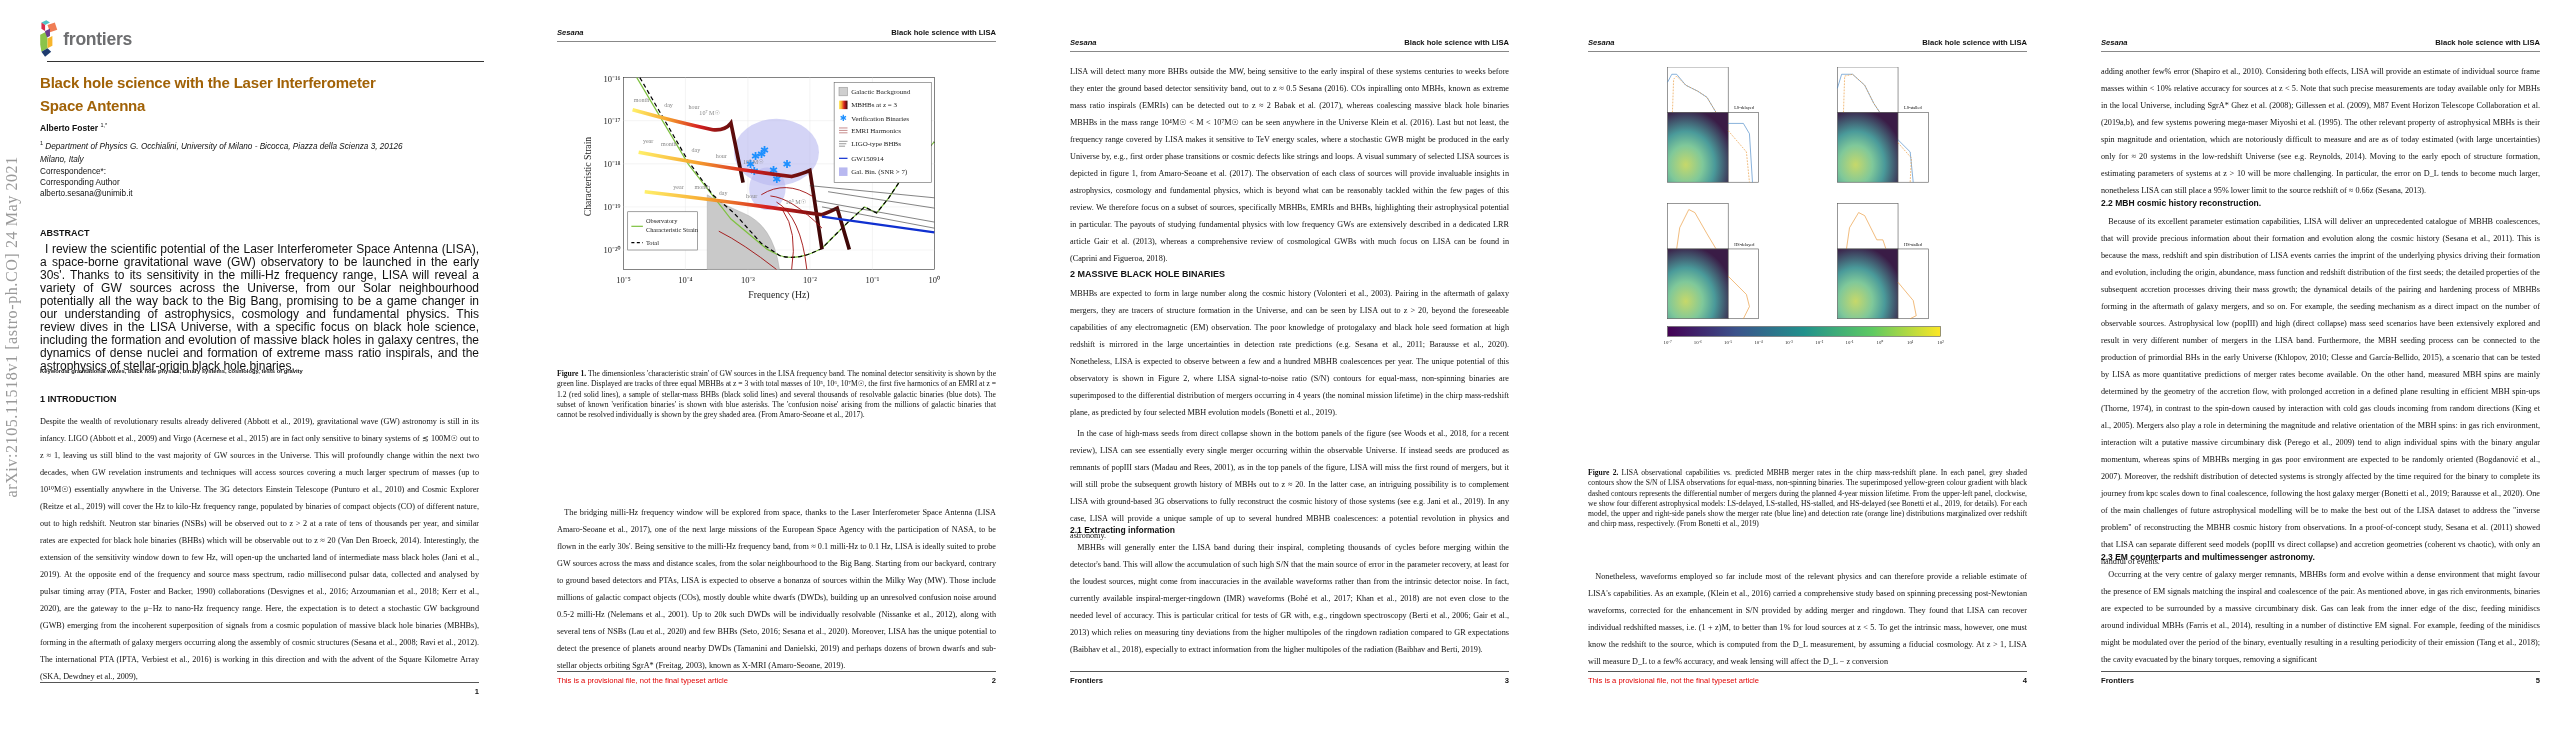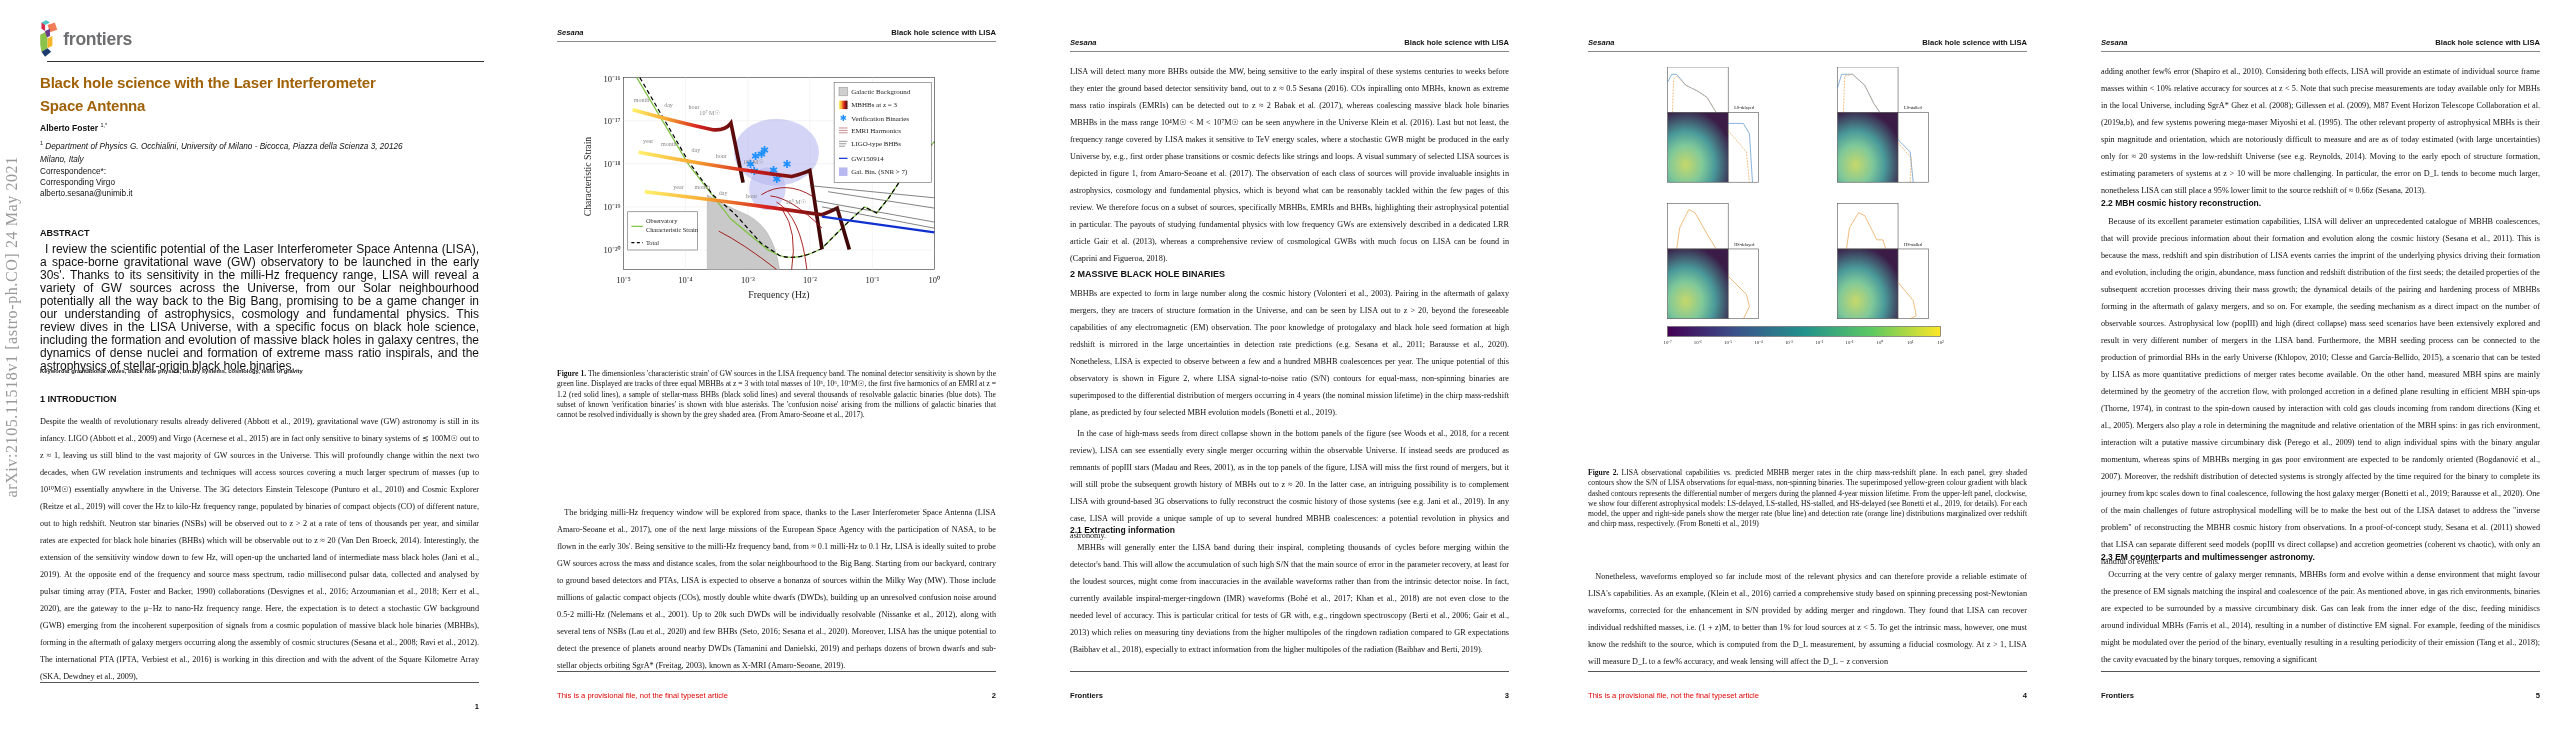--- a/index.html
+++ b/index.html
@@ -3,21 +3,21 @@
 <meta charset="utf-8">
 <style>
   html, body { margin:0; padding:0; background:#ffffff; }
   body { width:2576px; height:729px; overflow:hidden; position:relative; font-family:"Liberation Serif", serif; color:#111; }
   .page { position:absolute; top:0; width:515px; height:729px; background:#fff; }
   .p1 { left:0; } .p2 { left:515px; } .p3 { left:1030px; } .p4 { left:1546px; } .p5 { left:2061px; }
   .inner { position:absolute; left:40px; width:439px; }
   .runhead { position:absolute; left:40px; width:439px; top:34px; height:18px; border-bottom:0.9px solid #888; font-family:"Liberation Sans", sans-serif; font-weight:bold; font-size:7.6px; display:flex; justify-content:space-between; align-items:flex-end; padding-bottom:3.6px; box-sizing:border-box; }
   .runhead .l { font-style:italic; }
   .p2 .runhead, .p4 .runhead { left:42px; }
-  .foot { position:absolute; left:40px; width:439px; border-top:0.9px solid #555; padding-top:19px; font-family:"Liberation Sans", sans-serif; font-size:7.6px; display:flex; justify-content:space-between; font-weight:bold; }
+  .foot { position:absolute; left:40px; width:439px; border-top:0.9px solid #555; padding-top:4px; font-family:"Liberation Sans", sans-serif; font-size:7.6px; display:flex; justify-content:space-between; font-weight:bold; }
   .foot .prov { color:#e00000; font-weight:normal; }
   .body { font-size:8.2px; line-height:17px; text-align:justify; }
   .ind { text-indent:7.3px; }
   .sec { font-family:"Liberation Sans", sans-serif; font-weight:bold; font-size:9px; margin:0; }
   .subsec { font-family:"Liberation Sans", sans-serif; font-weight:bold; font-size:8.5px; margin:0; }
   .cap { font-size:7.6px; line-height:10.3px; text-align:justify; }
   .cap b { font-weight:bold; }
   
   .logo { position:absolute; left:39px; top:20px; display:flex; align-items:center; gap:3.6px; }
   .logo-word { font-family:"Liberation Sans", sans-serif; font-weight:bold; font-size:17.6px; color:#6d6e70; letter-spacing:-0.3px; }
@@ -54,21 +54,21 @@
       <polygon points="4,52 14,46 20,52 10,60" fill="#1e3b6e"></polygon>
     </svg>
     <span class="logo-word">frontiers</span>
   </div>
   <div class="toprule"></div>
   <div class="title">Black hole science with the Laser Interferometer Space Antenna</div>
   <div class="author"><span>Alberto Foster</span> <sup>1,*</sup></div>
   <div class="affil"><sup style="font-style:normal;font-size:5.5px">1</sup> <span>Department of Physics G. Occhialini, University of Milano - Bicocca, Piazza della Scienza 3, 20126 Milano, Italy</span></div>
   <div class="corr">
     <div>Correspondence*:</div>
-    <div>Corresponding Virgo</div>
+    <div>Corresponding Author</div>
     <div>alberto.sesana@unimib.it</div>
   </div>
   <div class="arxiv">
       <span>arXiv:2105.11518v1  [astro-ph.CO]  24 May 2021</span>
     </div>
   <div class="abs-h">ABSTRACT</div>
   <div class="abs"><span style="padding-left:4.9px">I review the scientific potential of the Laser Interferometer Space Antenna (LISA), a space-borne gravitational wave (GW) observatory to be launched in the early 30s'. Thanks to its sensitivity in the milli-Hz frequency range, LISA will reveal a variety of GW sources across the Universe, from our Solar neighbourhood potentially all the way back to the Big Bang, promising to be a game changer in our understanding of astrophysics, cosmology and fundamental physics. This review dives in the LISA Universe, with a specific focus on black hole science, including the formation and evolution of massive black holes in galaxy centres, the dynamics of dense nuclei and formation of extreme mass ratio inspirals, and the astrophysics of stellar-origin black hole binaries.</span></div>
   <div class="kw">Keywords: gravitational waves, black hole physics, binary systems, cosmology, tests of gravity</div>
   <div class="sec" style="position:absolute;left:40px;top:394px;">1   INTRODUCTION</div>
   <div class="inner body" style="top:413px;">Despite the wealth of revolutionary results already delivered (Abbott et al., 2019), gravitational wave (GW) astronomy is still in its infancy. LIGO (Abbott et al., 2009) and Virgo (Acernese et al., 2015) are in fact only sensitive to binary systems of ≲ 100M☉ out to z ≈ 1, leaving us still blind to the vast majority of GW sources in the Universe. This will profoundly change within the next two decades, when GW revelation instruments and techniques will access sources covering a much larger spectrum of masses (up to 10¹⁰M☉) essentially anywhere in the Universe. The 3G detectors Einstein Telescope (Punturo et al., 2010) and Cosmic Explorer (Reitze et al., 2019) will cover the Hz to kilo-Hz frequency range, populated by binaries of compact objects (CO) of different nature, out to high redshift. Neutron star binaries (NSBs) will be observed out to z &gt; 2 at a rate of tens of thousands per year, and similar rates are expected for black hole binaries (BHBs) which will be observable out to z ≈ 20 (Van Den Broeck, 2014). Interestingly, the extension of the sensitivity window down to few Hz, will open-up the uncharted land of intermediate mass black holes (Jani et al., 2019). At the opposite end of the frequency and source mass spectrum, radio millisecond pulsar data, collected and analysed by pulsar timing array (PTA, Foster and Backer, 1990) collaborations (Desvignes et al., 2016; Arzoumanian et al., 2018; Kerr et al., 2020), are the gateway to the μ−Hz to nano-Hz frequency range. Here, the expectation is to detect a stochastic GW background (GWB) emerging from the incoherent superposition of signals from a cosmic population of massive black hole binaries (MBHBs), forming in the aftermath of galaxy mergers occurring along the assembly of cosmic structures (Sesana et al., 2008; Ravi et al., 2012). The international PTA (IPTA, Verbiest et al., 2016) is working in this direction and with the advent of the Square Kilometre Array (SKA, Dewdney et al., 2009),</div>

